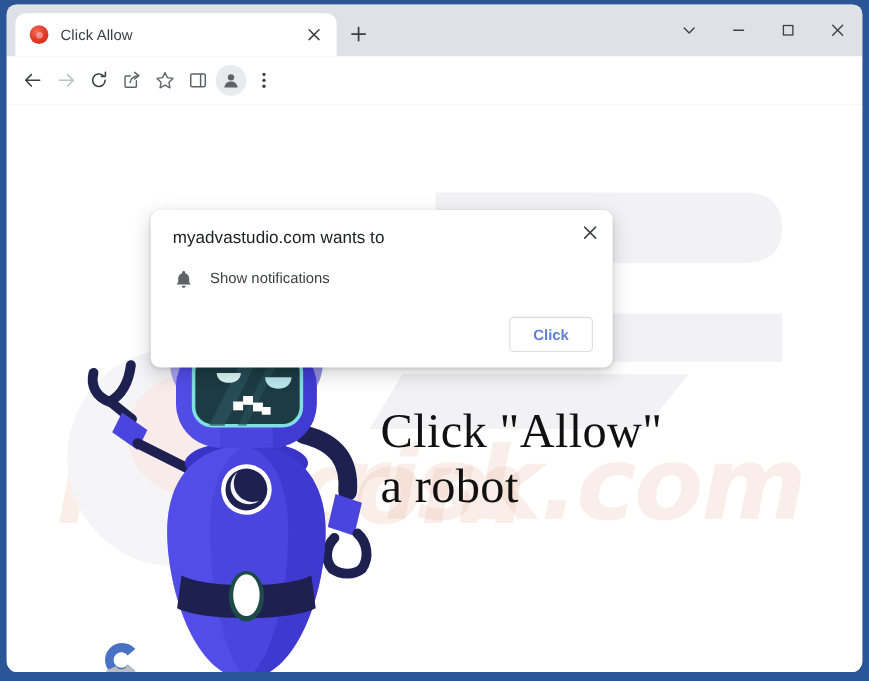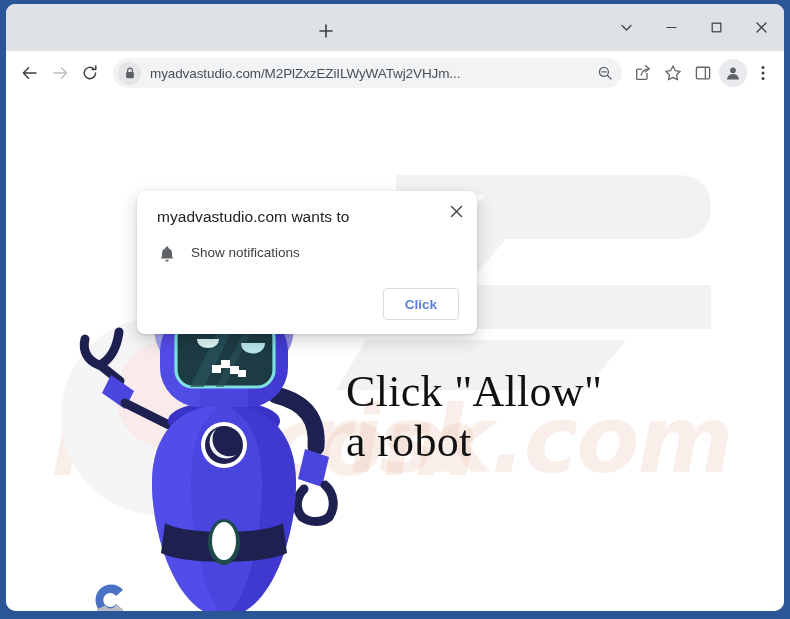--- a/index.html
+++ b/index.html
@@ -217,21 +217,21 @@
     position: absolute;
     left: 76px; top: 485px;
     width: 58px;
     text-align: center;
   }
 
   
   #perm-bubble {
     position: absolute;
     left: 131px; top: 96px;
-    width: 340px;
+    width: 420px;
     background: #ffffff;
     border-radius: 8px;
     box-shadow: 0 1px 3px rgba(0,0,0,0.12), 0 6px 18px rgba(0,0,0,0.18);
     padding: 17px 18px 14px 20px;
     z-index: 40;
   }
   #perm-close {
     position: absolute;
     right: 8px; top: 7px;
     width: 26px; height: 26px;
@@ -278,20 +278,29 @@
   }
 </style>
 </head>
 <body>
 
 <div id="window-frame">
  <div id="browser-window">
 
   <div id="tab-strip">
 
+    <div id="tab-active">
+      <span id="tab-favicon"></span>
+      <span id="tab-title">Click Allow</span>
+      <span id="tab-close">
+        <svg width="11" height="11" viewBox="0 0 11 11">
+          <path d="M1 1 L10 10 M10 1 L1 10" stroke="#3c4043" stroke-width="1.4" fill="none" stroke-linecap="round"></path>
+        </svg>
+      </span>
+    </div>
 
     <div id="new-tab-button">
       <svg width="14" height="14" viewBox="0 0 14 14">
         <path d="M7 1 L7 13 M1 7 L13 7" stroke="#3c4043" stroke-width="1.6" stroke-linecap="round"></path>
       </svg>
     </div>
 
     <div id="window-controls">
       <span class="win-ctl">
         <svg width="13" height="13" viewBox="0 0 13 13">
@@ -330,36 +339,20 @@
       </svg>
     </span>
 
     <span class="tb-btn">
       <svg width="18" height="18" viewBox="0 0 18 18">
         <path d="M14.6 9 A5.7 5.7 0 1 1 12.6 4.6" stroke="#3c4043" stroke-width="1.45" fill="none" stroke-linecap="round"></path>
         <path d="M14.8 1.7 L14.8 5.4 L11.1 5.4" stroke="#3c4043" stroke-width="1.45" fill="none" stroke-linecap="round" stroke-linejoin="round"></path>
       </svg>
     </span>
 
-    <div id="omnibox">
-      <span id="site-lock">
-        <svg width="10" height="12" viewBox="0 0 10 12">
-          <path d="M2.6 5.2 V3.6 A2.4 2.4 0 0 1 7.4 3.6 V5.2" stroke="#5f6368" stroke-width="1.25" fill="none"></path>
-          <rect x="1.1" y="5.1" width="7.8" height="6.1" rx="1.1" fill="#5f6368"></rect>
-        </svg>
-      </span>
-      <span id="omnibox-url" title="myadvastudio.com/M2PlZxzEZiILWyWATwj2VHJm...">myadvastudio.com/M2PlZxzEZiILWyWATwj2VHJm...</span>
-      <span id="omnibox-zoom">
-        <svg width="16" height="16" viewBox="0 0 16 16">
-          <circle cx="6.9" cy="6.9" r="4.5" stroke="#5f6368" stroke-width="1.3" fill="none"></circle>
-          <path d="M4.8 6.9 L9 6.9" stroke="#5f6368" stroke-width="1.3" stroke-linecap="round"></path>
-          <path d="M10.3 10.3 L14 14" stroke="#5f6368" stroke-width="1.3" stroke-linecap="round"></path>
-        </svg>
-      </span>
-    </div>
 
     <span class="tb-btn">
       <svg width="18" height="18" viewBox="0 0 18 18">
         <path d="M13 9.3 V14.4 A0.9 0.9 0 0 1 12.1 15.3 H3.6 A0.9 0.9 0 0 1 2.7 14.4 V6 A0.9 0.9 0 0 1 3.6 5.1 H7.4" stroke="#5f6368" stroke-width="1.3" fill="none" stroke-linecap="round" stroke-linejoin="round"></path>
         <path d="M7.2 11 C7.9 7.2 10.6 5.2 14.6 4.8" stroke="#5f6368" stroke-width="1.3" fill="none" stroke-linecap="round"></path>
         <path d="M11.4 1.8 L15.3 4.8 L11.4 7.8" stroke="#5f6368" stroke-width="1.3" fill="none" stroke-linecap="round" stroke-linejoin="round"></path>
       </svg>
     </span>
 
     <span class="tb-btn">

